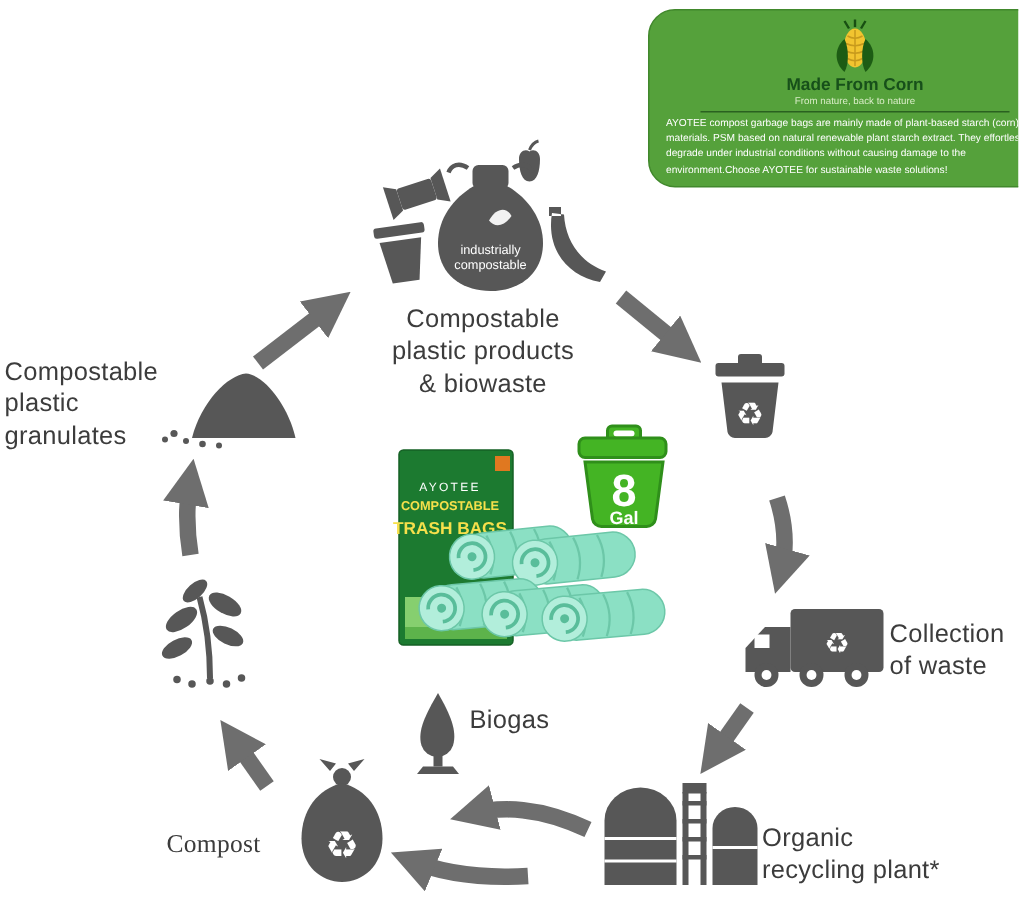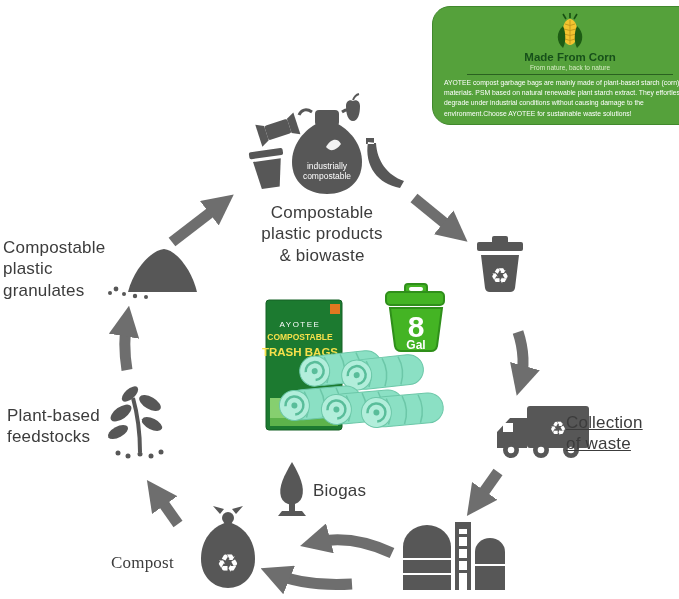--- a/index.html
+++ b/index.html
@@ -7,23 +7,23 @@
     position:relative;width:679px;height:599px;background:#ffffff;overflow:hidden;
     font-family:"Liberation Sans",sans-serif;
   }
   .diagram-svg{position:absolute;left:0;top:0;}
   .stage-label{
     position:absolute;color:#3c3c3c;font-size:17px;line-height:1.25;
     white-space:pre-line;letter-spacing:.2px;
   }
   .lbl-products{left:228px;top:202px;width:188px;text-align:center;}
   .lbl-biowaste-bin{left:545px;top:253px;}
-  .lbl-collection{left:566px;top:412px;text-decoration:underline;}
+  .lbl-collection{left:593px;top:412px;}
   .lbl-recycling-plant{left:508px;top:548px;}
-  .lbl-biogas{left:313px;top:480px;}
+  .lbl-biogas{left:313px;top:469px;}
   .lbl-compost{left:111px;top:552px;font-family:Liberation Serif, serif;}
   .lbl-feedstocks{left:7px;top:405px;}
   .lbl-granulates{left:3px;top:237px;}
 
   .info-card{
     position:absolute;left:432px;top:6px;width:276px;height:119px;
     background:#55a13b;border:1px solid #41882c;border-radius:18px;
     box-sizing:border-box;display:flex;flex-direction:column;align-items:center;
     padding-top:3px;
   }
@@ -199,24 +199,24 @@
       <use href="#roll" transform="translate(318,394) rotate(-5)"></use>
       <use href="#roll" transform="translate(358,397) rotate(-5)"></use>
     </g>
   </svg>
 
   <div class="stage-label lbl-products">Compostable
 plastic products
 &amp; biowaste</div>
   <div class="stage-label lbl-collection">Collection
 of waste</div>
+  <div class="stage-label lbl-recycling-plant">Organic
+recycling plant*</div>
   <div class="stage-label lbl-biogas">Biogas</div>
   <div class="stage-label lbl-compost">Compost</div>
-  <div class="stage-label lbl-feedstocks">Plant-based
-feedstocks</div>
   <div class="stage-label lbl-granulates">Compostable
 plastic
 granulates</div>
 
   <div class="info-card">
     <svg class="corn" width="34" height="40" viewBox="0 0 34 40">
       <path d="M17,7 v-5 M13,8 l-3,-5 M21,8 l3,-5" stroke="#184f12" stroke-width="1.6" fill="none"></path>
       <ellipse cx="17" cy="21" rx="7.5" ry="13" fill="#f2c430"></ellipse>
       <path d="M12,13 q5,3 10,0 M11,18 q6,3 12,0 M11,23 q6,3 12,0 M12,28 q5,3 10,0" stroke="#c79a1d" stroke-width="1" fill="none"></path>
       <path d="M17,9 v24" stroke="#c79a1d" stroke-width="1"></path>

